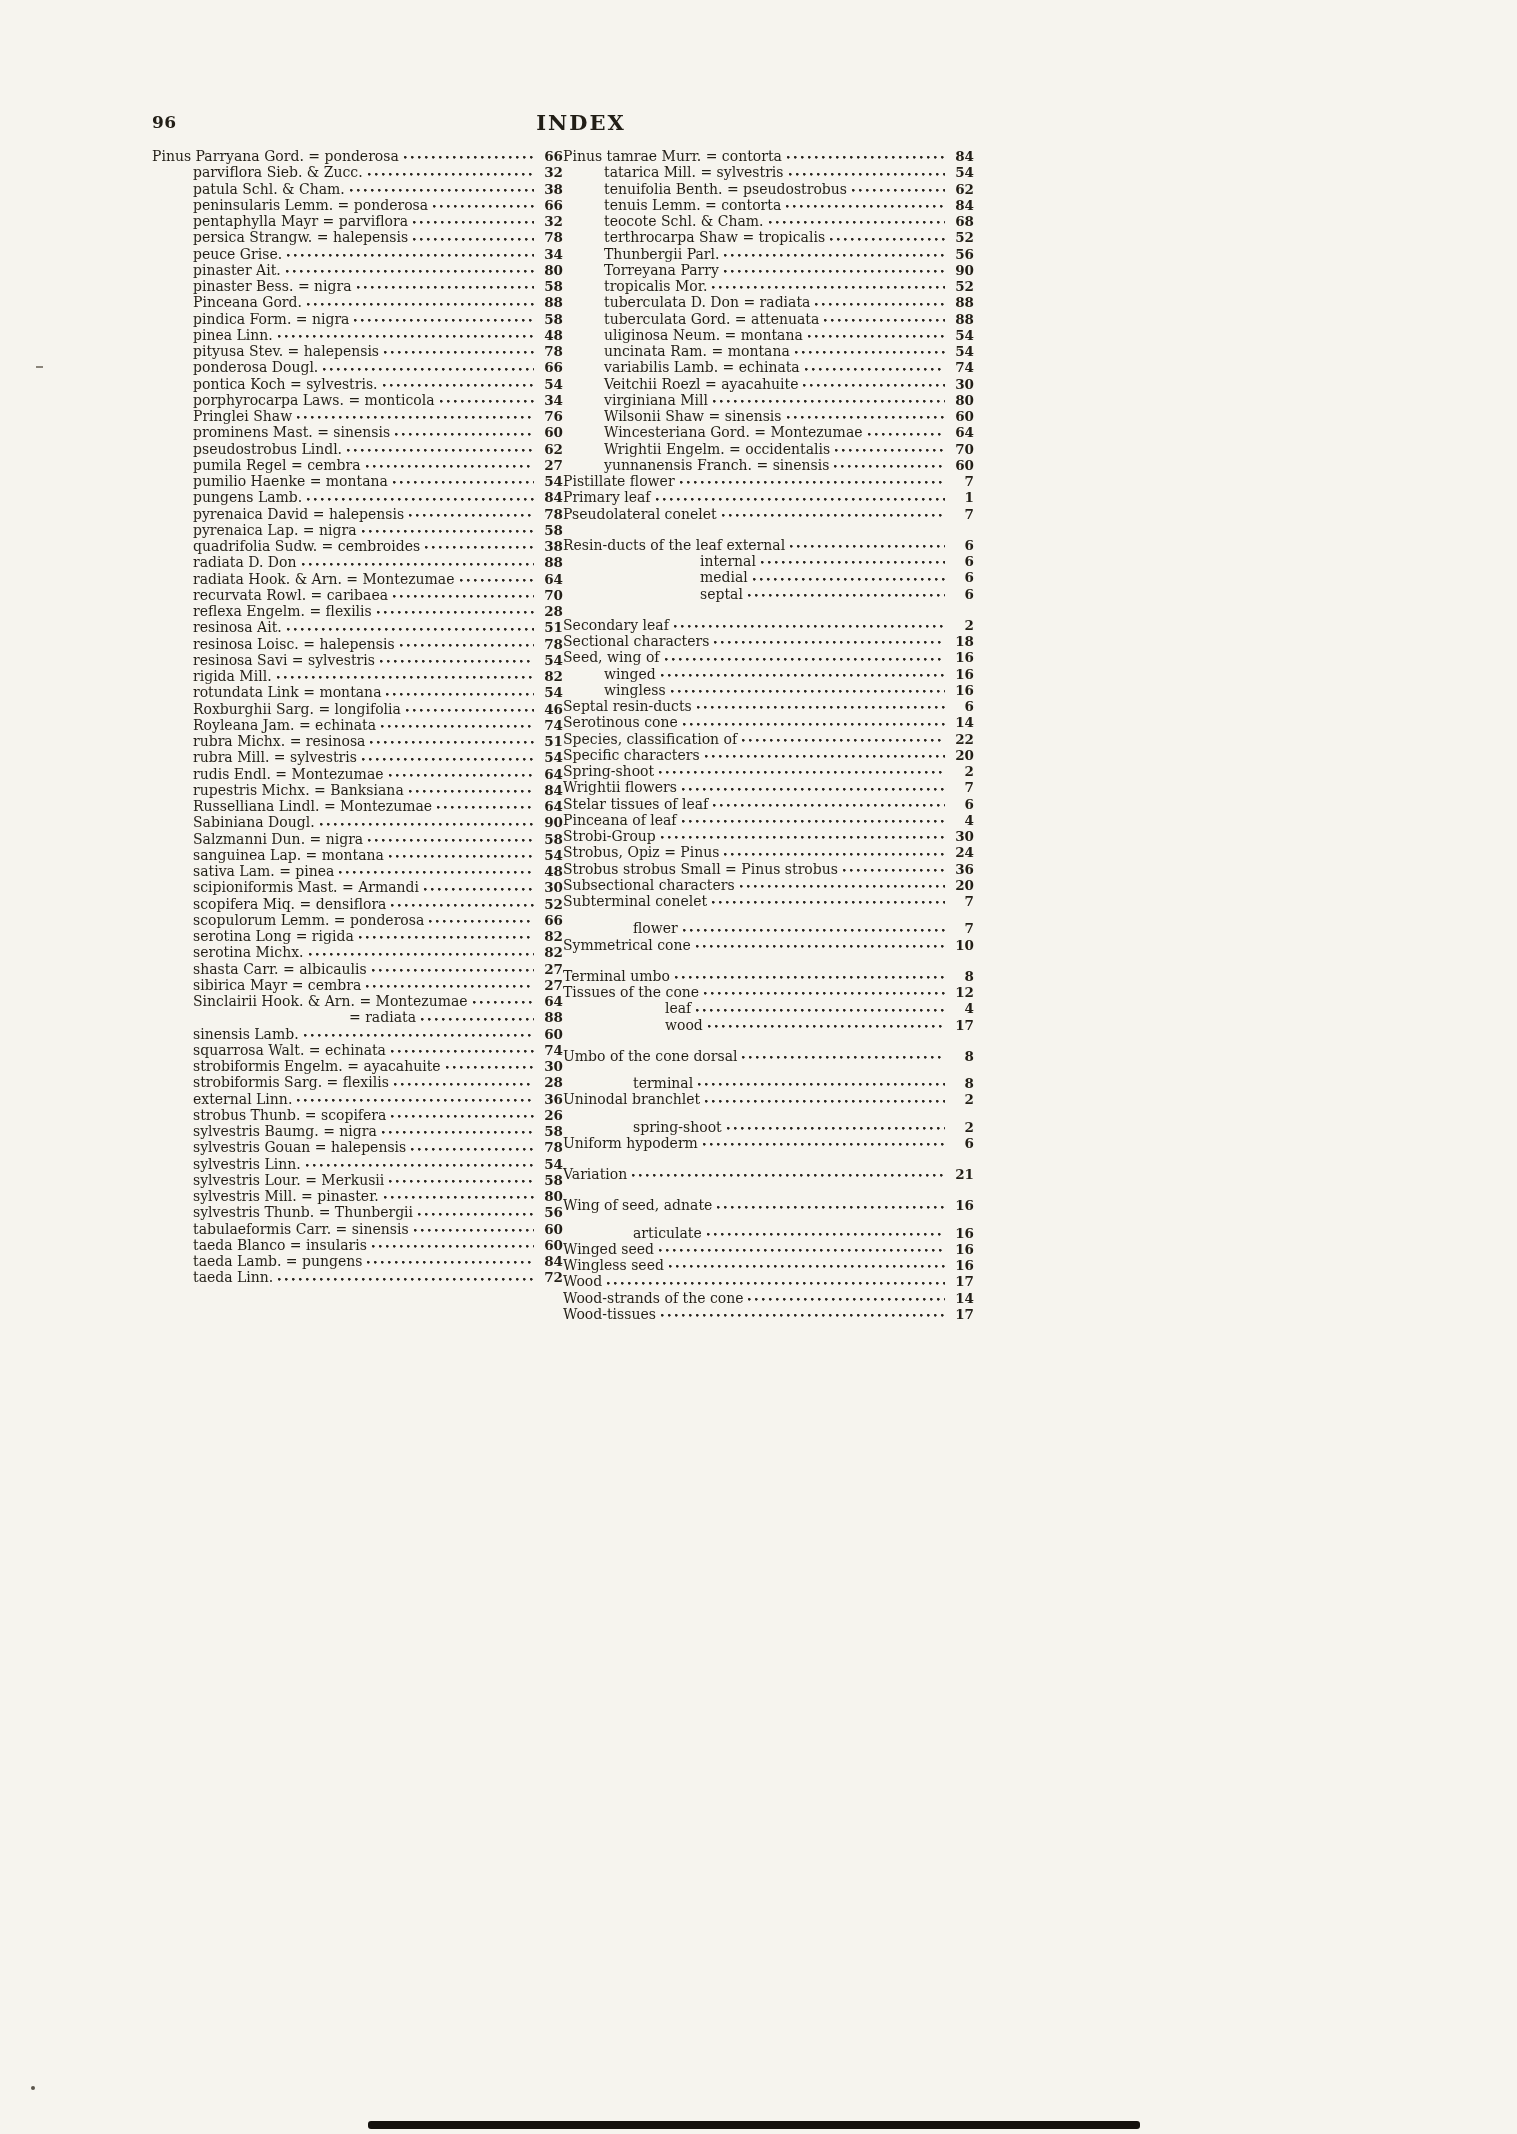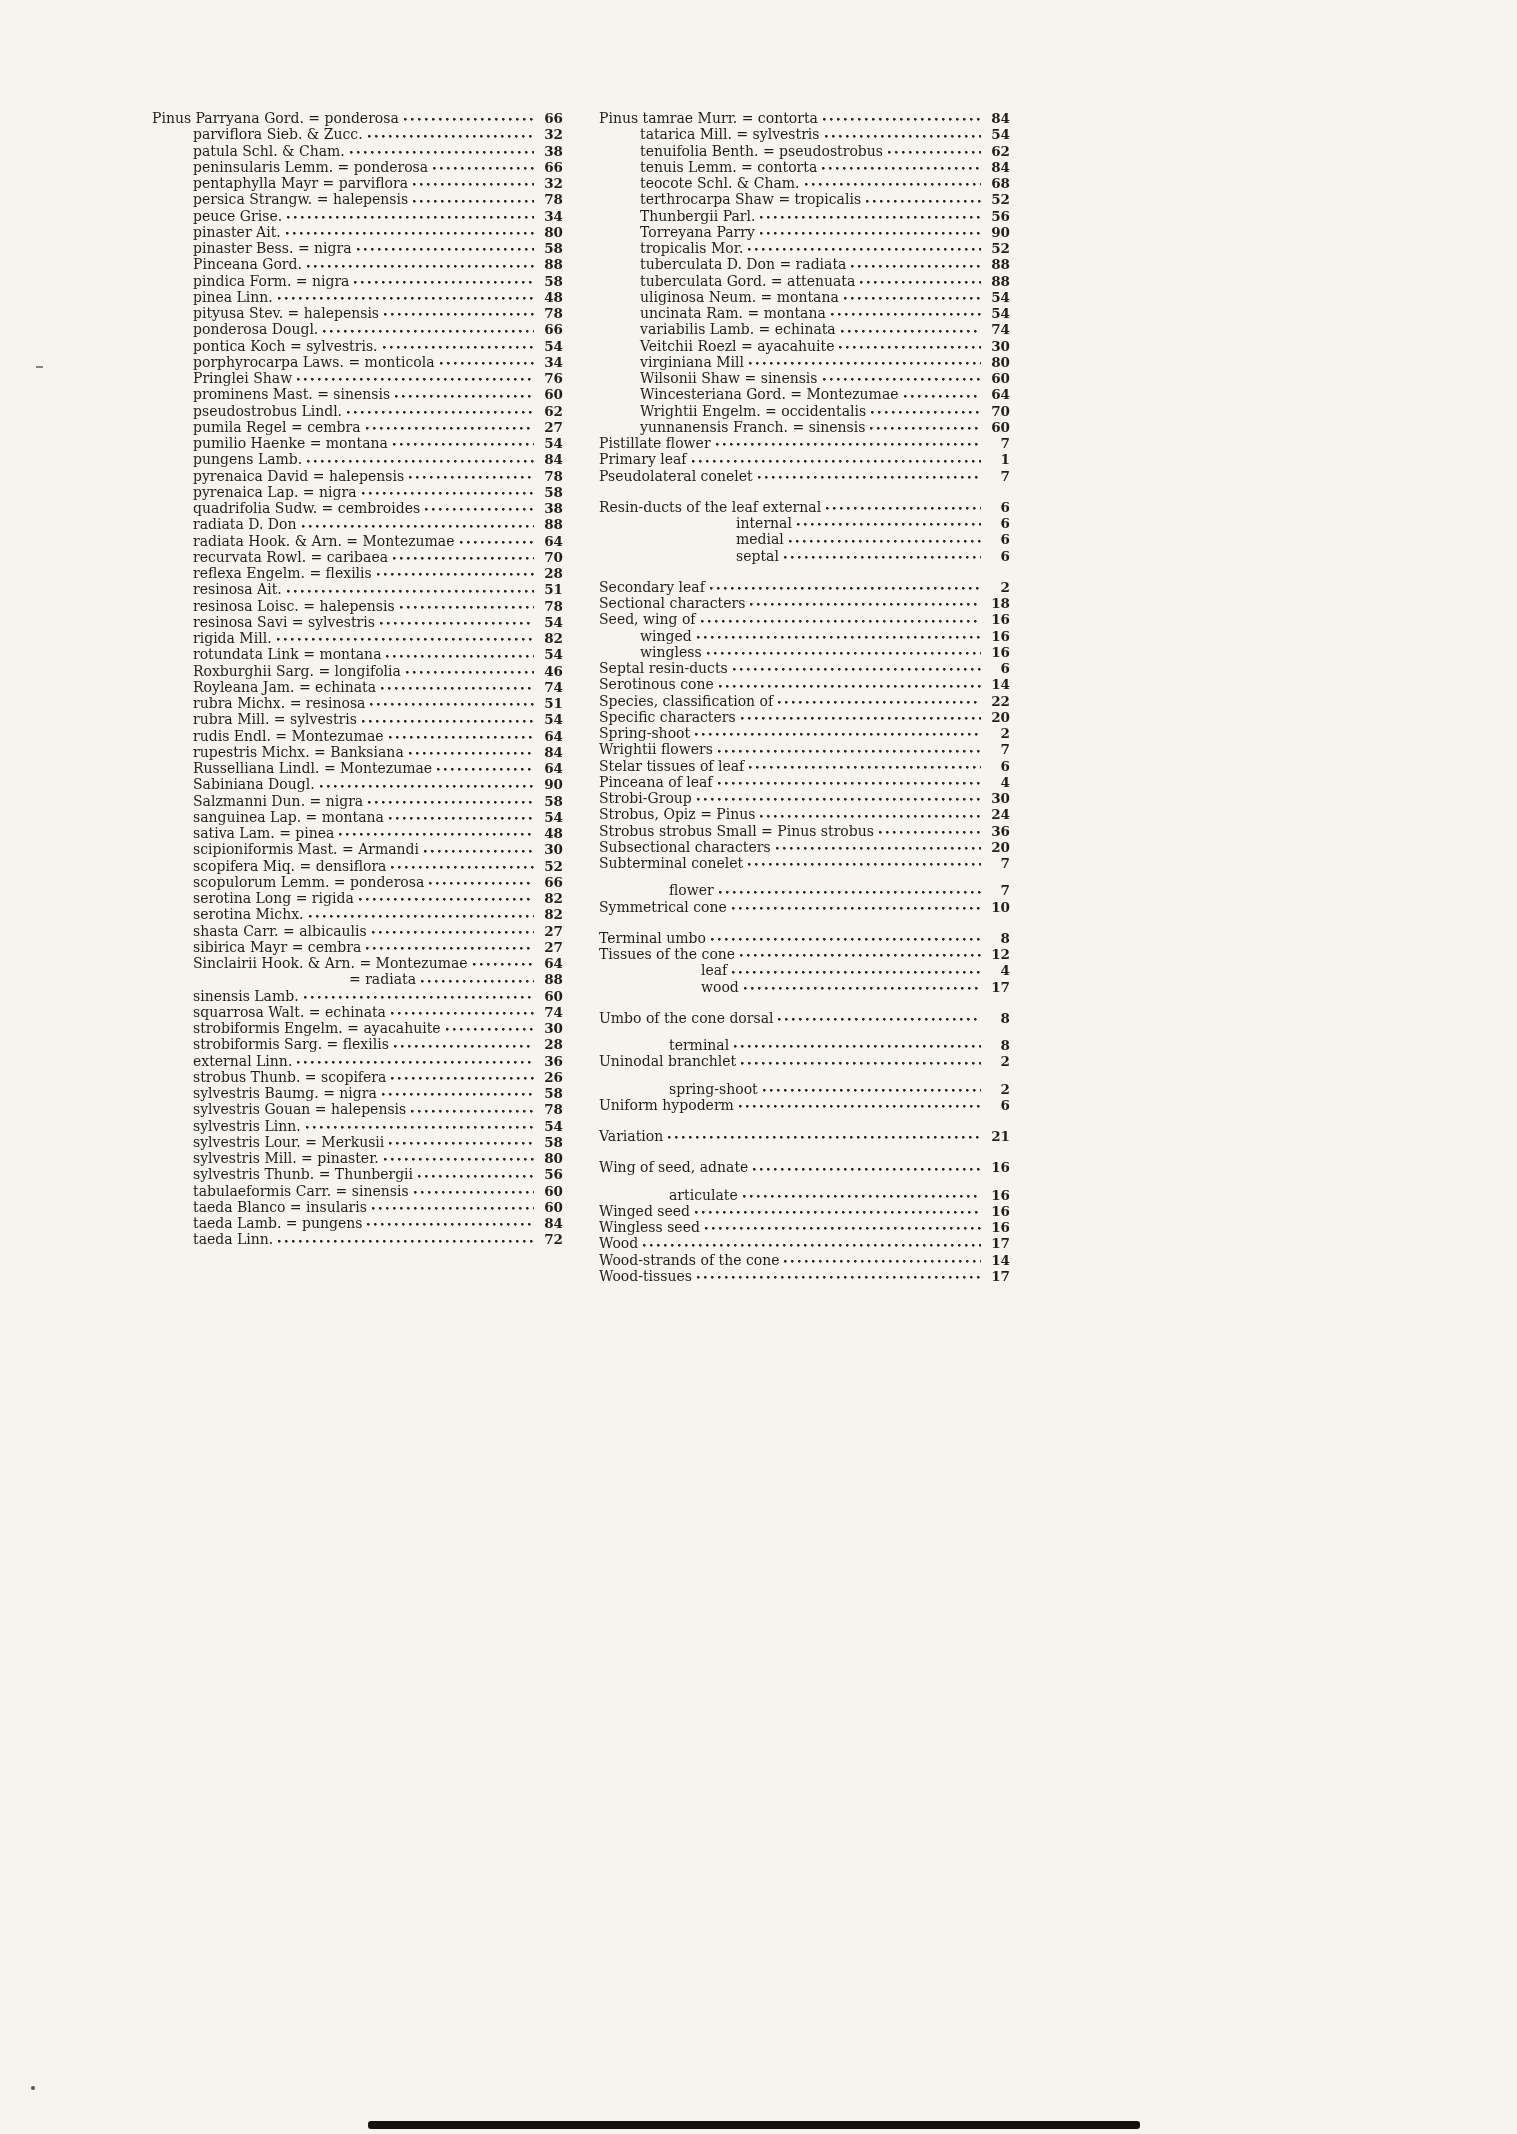--- a/index.html
+++ b/index.html
@@ -42,21 +42,20 @@
     left: 0;
     right: 0;
     top: 0;
     text-align: center;
     font-size: 21px;
     font-weight: bold;
     letter-spacing: 2px;
   }
   .columns {
     display: flex;
-    gap: 36px;
     align-items: flex-start;
   }
   .col {
     width: 411px;
     flex: 0 0 411px;
   }
   .row {
     display: flex;
     align-items: baseline;
     line-height: 16.25px;
@@ -116,20 +115,24 @@
     height: 4px;
     border-radius: 50%;
     background: #5a544b;
   }
 </style>
 </head>
 <body>
 
 <div class="page">
   <div class="content">
+    <div class="header">
+      <span class="pgnum">96</span>
+      <span class="title">INDEX</span>
+    </div>
     <div class="columns">
       <div class="col" id="col-left">
           <div class="row ind-0">
             <span class="t">Pinus Parryana Gord. = ponderosa</span>
             <span class="leader"></span>
             <span class="p">66</span>
           </div>
           <div class="row ind-1">
             <span class="t">parviflora Sieb. &amp; Zucc.</span>
             <span class="leader"></span>

